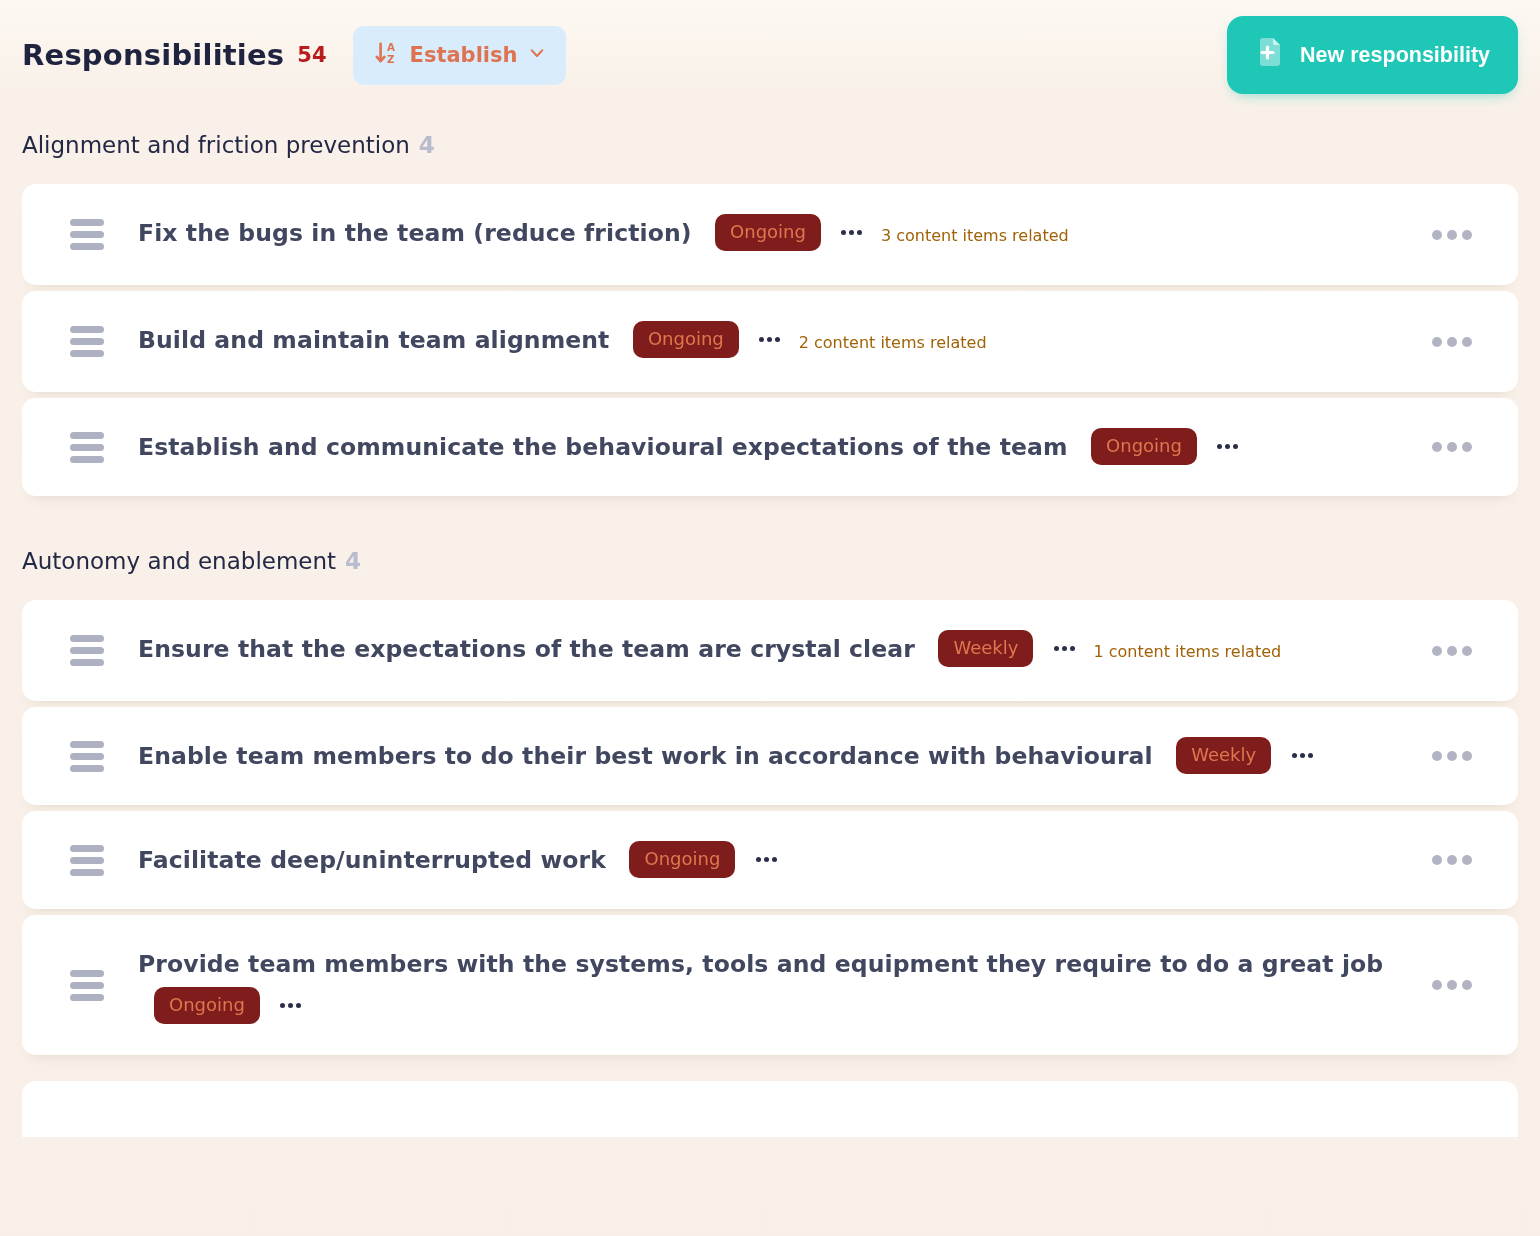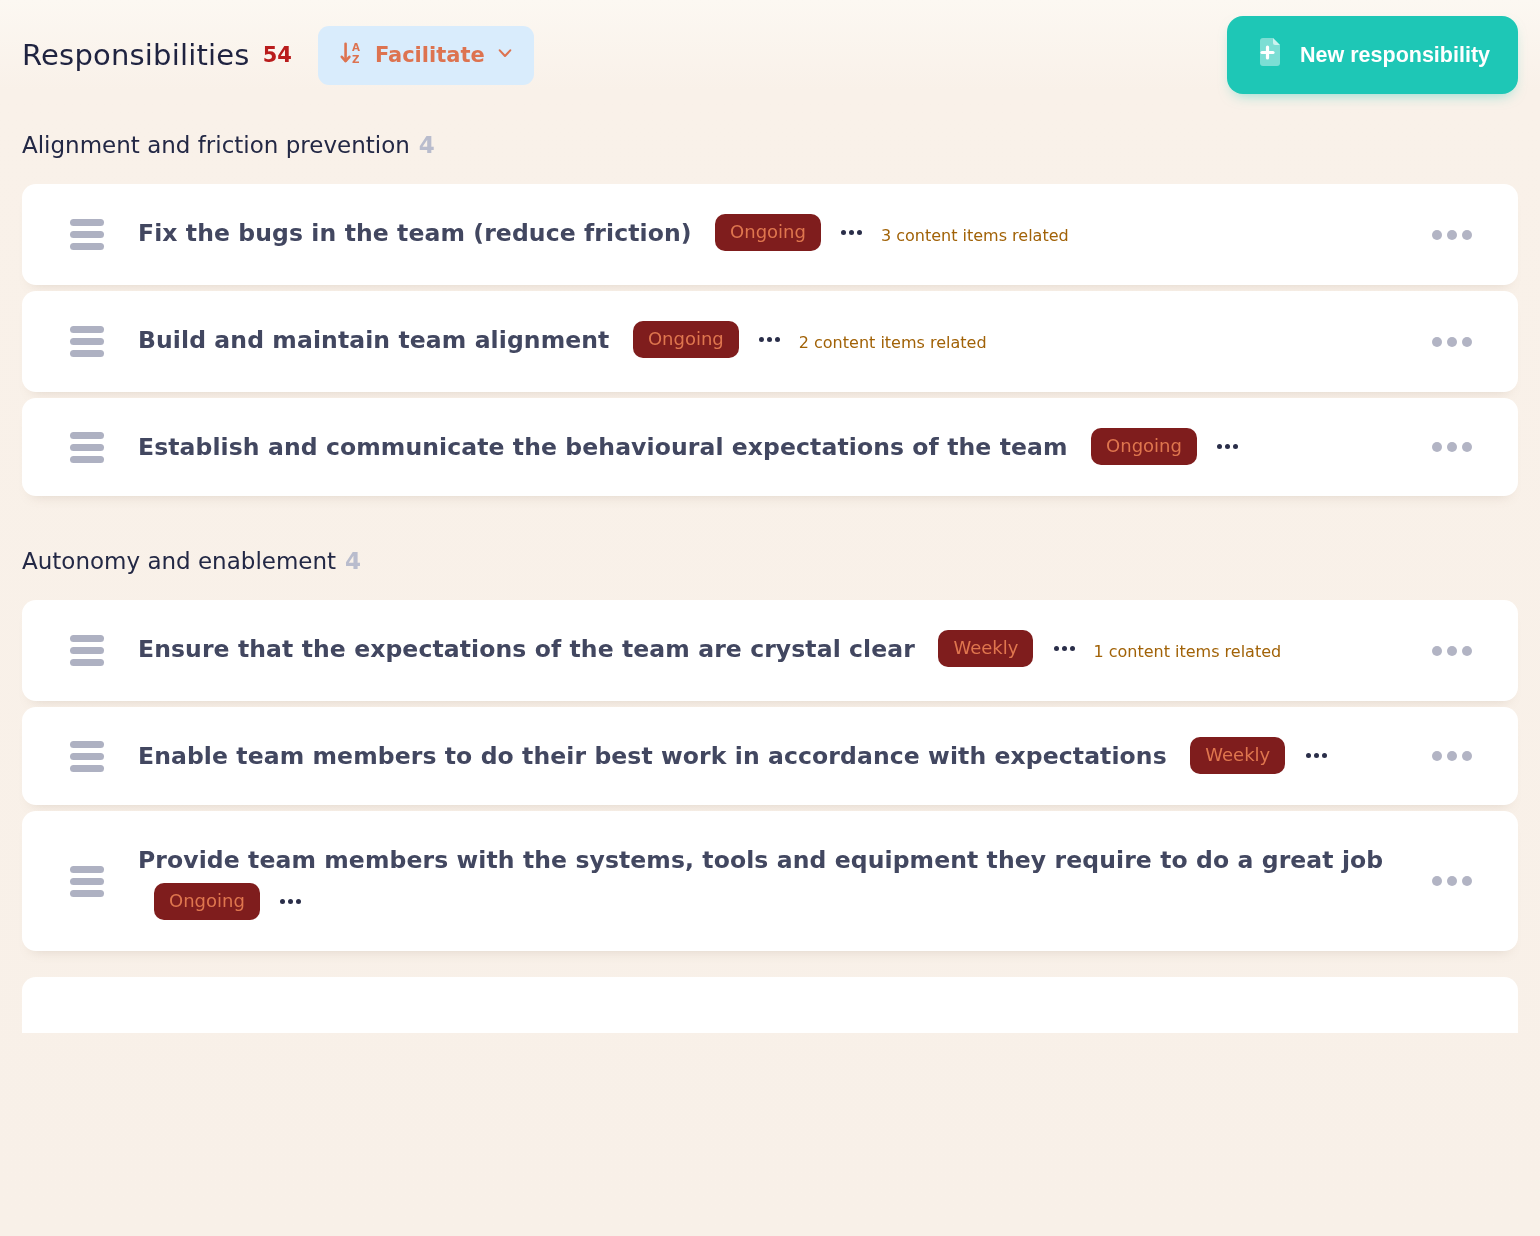--- a/index.html
+++ b/index.html
@@ -6,21 +6,21 @@
   html,body { width:1540px; height:1236px; overflow:hidden; }
   body {
     font-family:"DejaVu Sans","Liberation Sans",sans-serif;
     background:linear-gradient(180deg,#fcf8f2 0%,#f9f1e9 90px,#f8f0e8 100%);
     color:#20243f;
   }
   .page { padding:16px 22px 0 22px; }
 
   
   .header { display:flex; align-items:center; }
-  .page-title { font-size:29px; font-weight:400; color:#1f2340; letter-spacing:.2px; }
+  .page-title { font-size:29px; font-weight:700; color:#1f2340; letter-spacing:.2px; }
   .page-count { font-size:21px; font-weight:600; color:#b91c1c; margin-left:13px; }
   .sort-btn {
     margin-left:26px; display:flex; align-items:center; gap:11px;
     background:#d9ecfc; border:none; border-radius:11px;
     padding:14px 20px; cursor:pointer;
     color:#dd7350; font-family:inherit; font-size:21px; font-weight:600;
   }
   .spacer { flex:1; }
   .new-btn {
     display:flex; align-items:center; gap:15px;
@@ -87,21 +87,21 @@
       <span class="icon-svg">
         <svg width="26" height="26" viewBox="0 0 24 24">
           <g stroke="#dd7350" stroke-width="2.4" stroke-linecap="round" stroke-linejoin="round" fill="none">
             <path d="M7 3.5 V19"></path>
             <path d="M3.5 15.5 L7 19.5 L10.5 15.5"></path>
           </g>
           <text x="13" y="10" font-size="9.5" font-weight="bold" fill="#dd7350" font-family="DejaVu Sans, sans-serif">A</text>
           <text x="13" y="21" font-size="9.5" font-weight="bold" fill="#dd7350" font-family="DejaVu Sans, sans-serif">Z</text>
         </svg>
       </span>
-      <span>Facilitate</span>
+      <span>Establish</span>
       <span class="icon-svg">
         <svg width="18" height="18" viewBox="0 0 24 24">
           <polyline points="5,8.5 12,16 19,8.5" fill="none" stroke="#dd7350" stroke-width="2.8" stroke-linecap="round" stroke-linejoin="round"></polyline>
         </svg>
       </span>
     </button>
 
     <span class="spacer"></span>
 
     <button class="new-btn">
@@ -225,36 +225,58 @@
             </span>
   </div>
 
   <div class="card">
     <span class="drag-handle">
               <i></i>
               <i></i>
               <i></i>
             </span>
     <div class="row-content">
-      <span class="row-title">Enable team members to do their best work in accordance with expectations</span>
+      <span class="row-title">Enable team members to do their best work in accordance with behavioural</span>
       <span class="badge">Weekly</span>
       <span class="mini-dots">
                 <i></i>
                 <i></i>
                 <i></i>
               </span>
       
     </div>
     <span class="row-menu">
               <i></i>
               <i></i>
               <i></i>
             </span>
   </div>
 
+  <div class="card">
+    <span class="drag-handle">
+              <i></i>
+              <i></i>
+              <i></i>
+            </span>
+    <div class="row-content">
+      <span class="row-title">Facilitate deep/uninterrupted work</span>
+      <span class="badge">Ongoing</span>
+      <span class="mini-dots">
+                <i></i>
+                <i></i>
+                <i></i>
+              </span>
+      
+    </div>
+    <span class="row-menu">
+              <i></i>
+              <i></i>
+              <i></i>
+            </span>
+  </div>
 
   <div class="card">
     <span class="drag-handle">
               <i></i>
               <i></i>
               <i></i>
             </span>
     <div class="row-content">
       <span class="row-title">Provide team members with the systems, tools and equipment they require to do a great job</span>
       <span class="badge">Ongoing</span>

